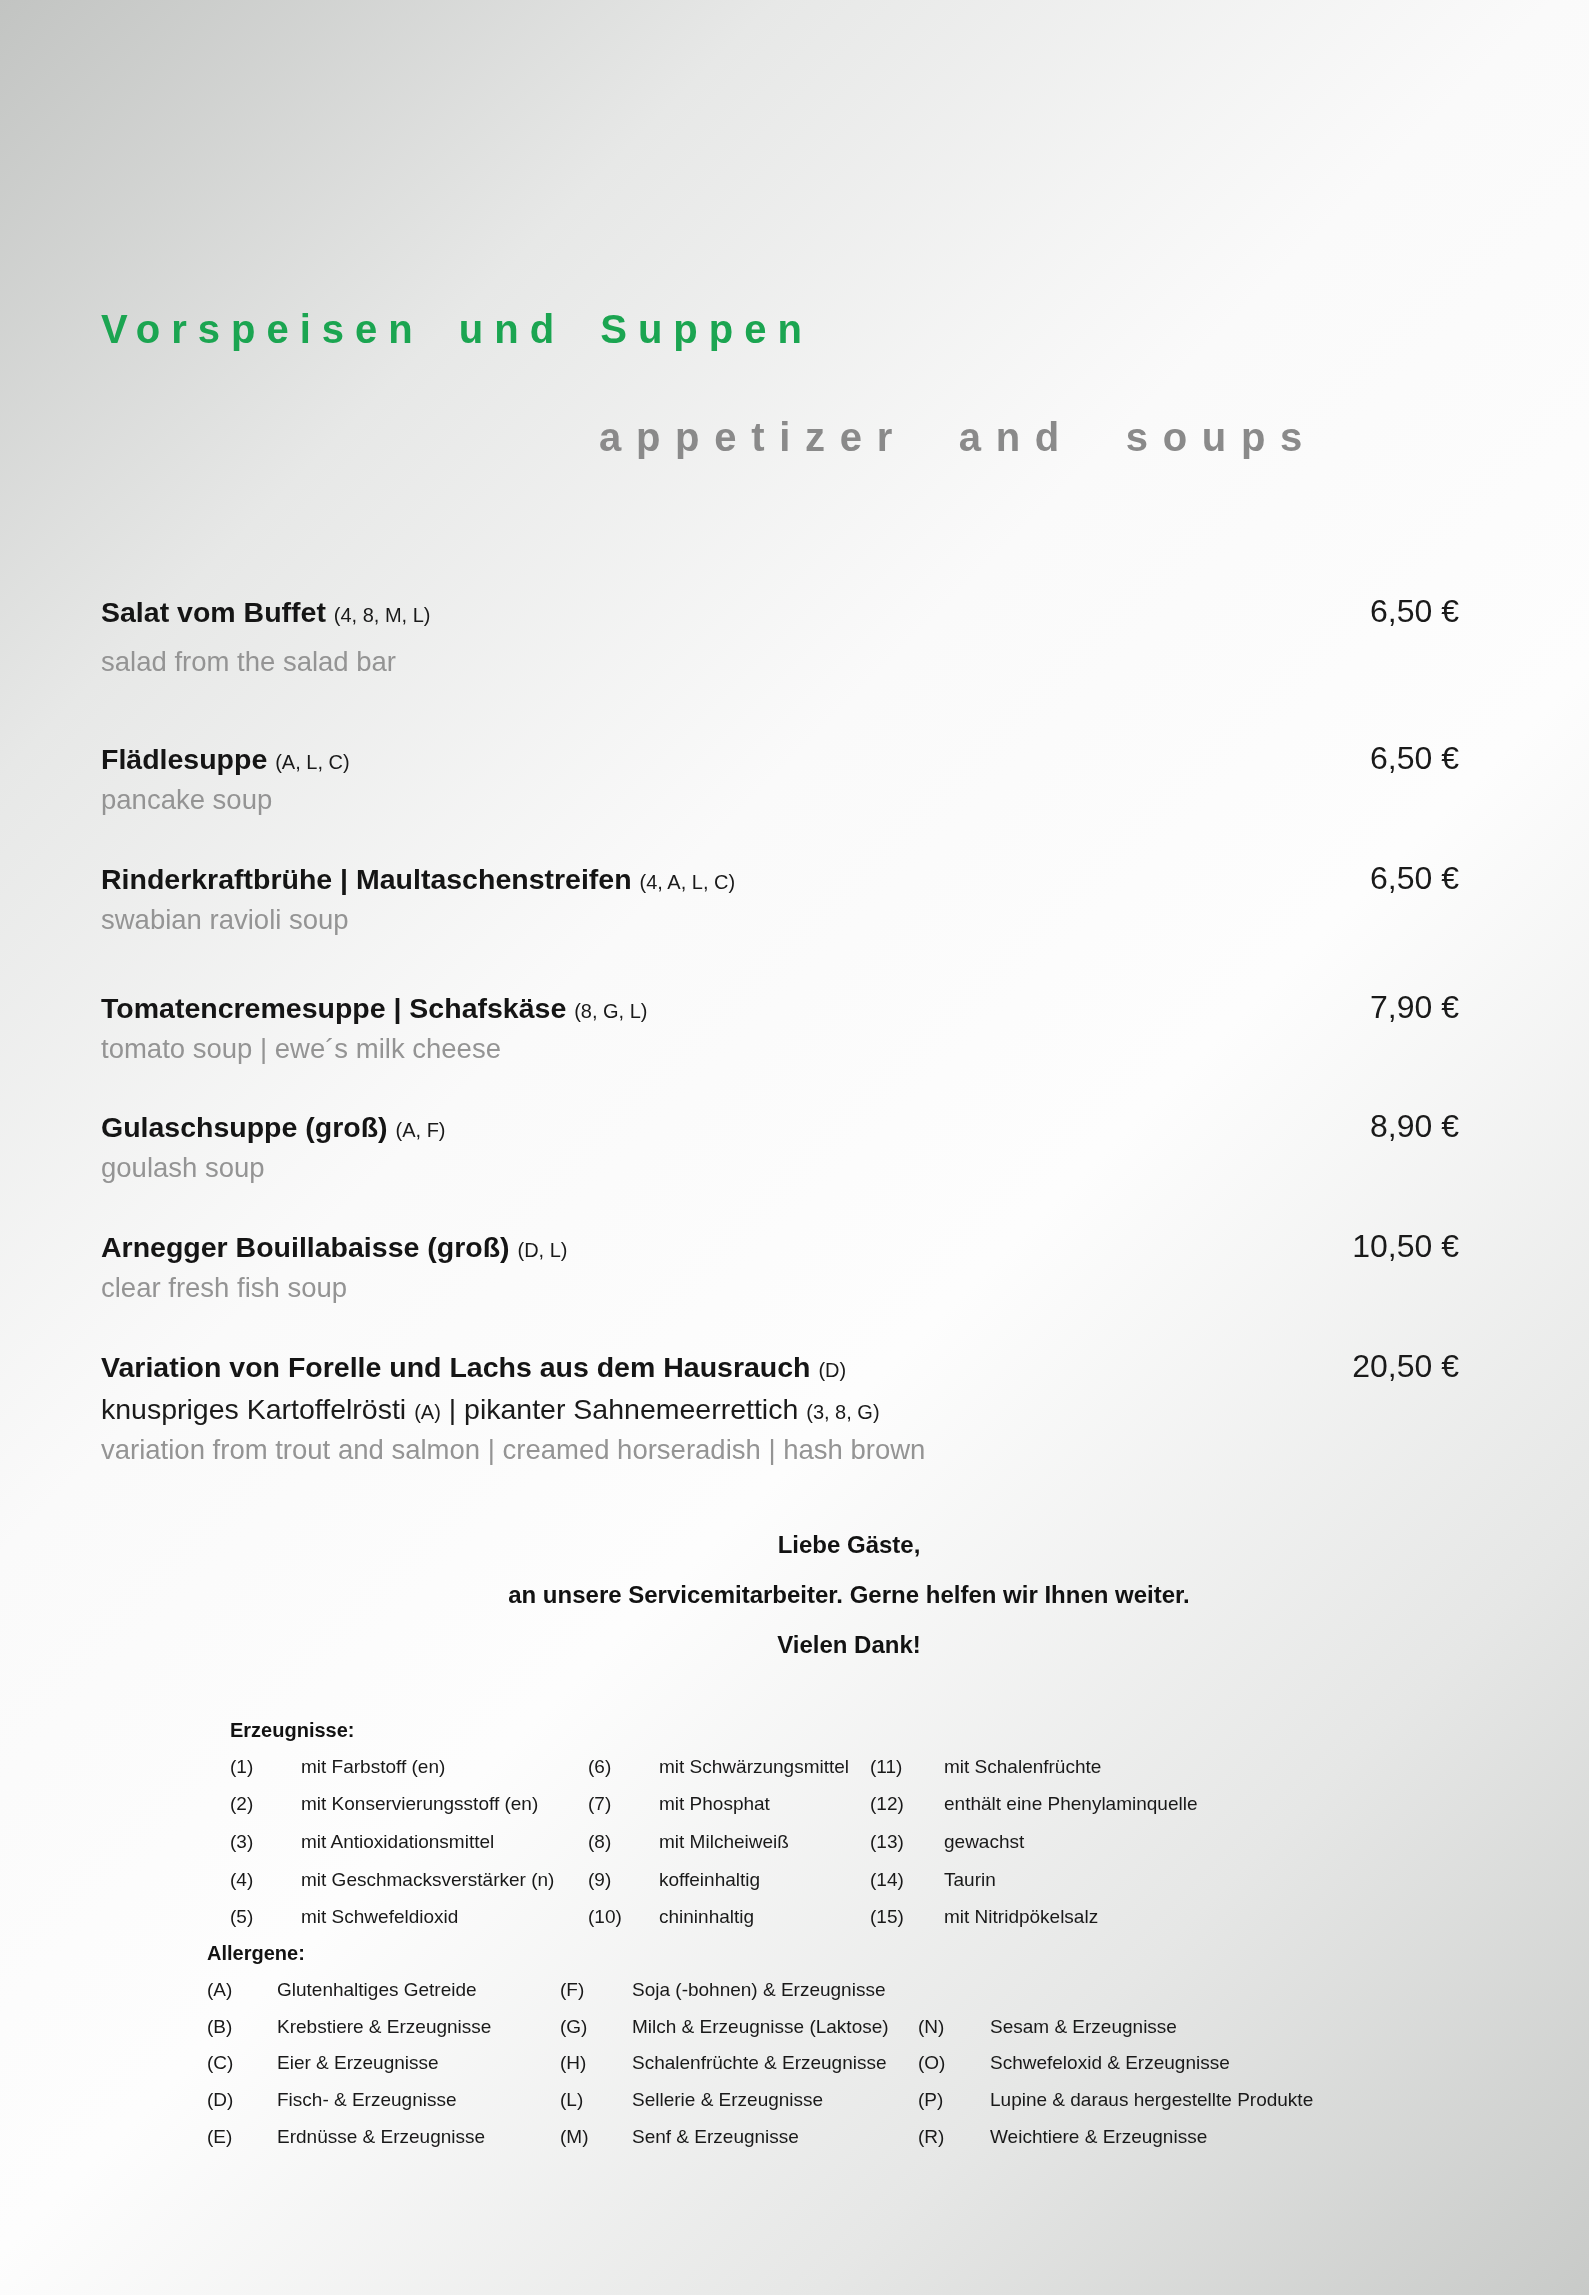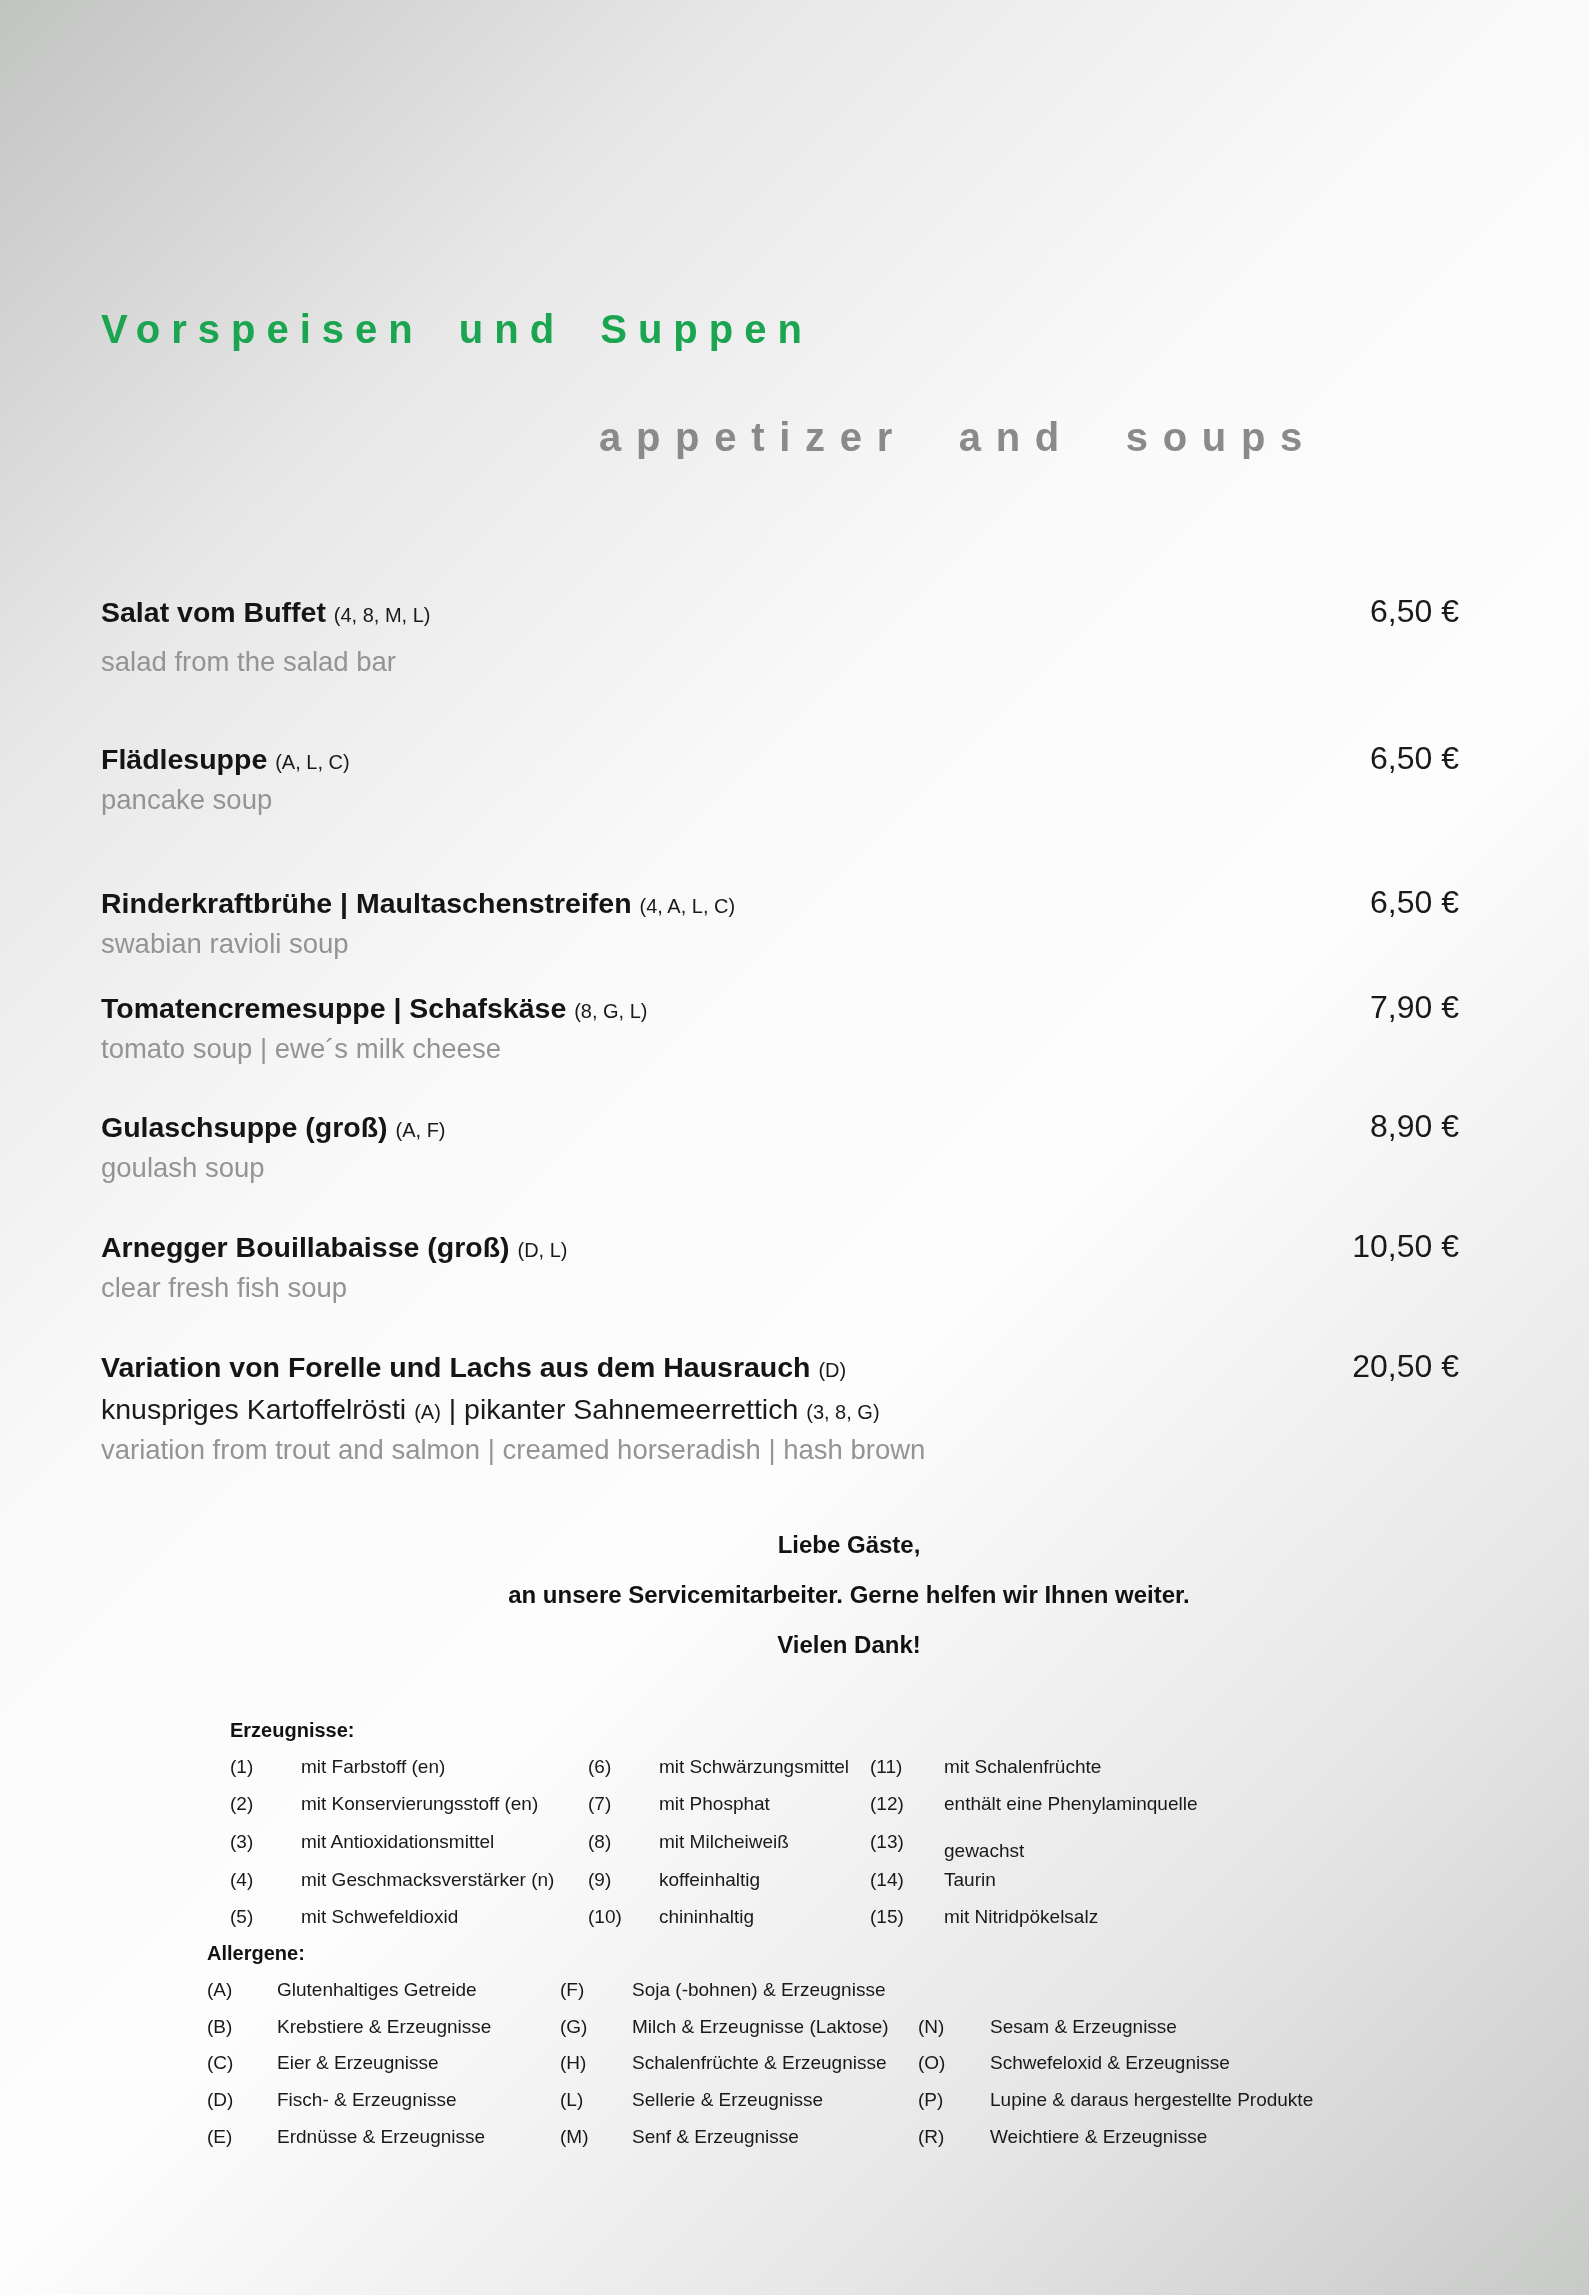--- a/index.html
+++ b/index.html
@@ -135,21 +135,21 @@
   </div>
 
   <div class="item" style="top: 740px;">
     <div class="row">
       <div class="name">Flädlesuppe <span class="codes">(A, L, C)</span></div>
       <div class="price">6,50 €</div>
     </div>
     <div class="trans">pancake soup</div>
   </div>
 
-  <div class="item" style="top: 860px; margin-top: 24px;">
+  <div class="item" style="top: 860px;">
     <div class="row">
       <div class="name">Rinderkraftbrühe | Maultaschenstreifen <span class="codes">(4, A, L, C)</span></div>
       <div class="price">6,50 €</div>
     </div>
     <div class="trans">swabian ravioli soup</div>
   </div>
 
   <div class="item" style="top: 989px;">
     <div class="row">
       <div class="name">Tomatencremesuppe | Schafskäse <span class="codes">(8, G, L)</span></div>
@@ -202,21 +202,21 @@
       <div class="kv" style="left: 301px; top: 1793px;">mit Konservierungsstoff (en)</div>
       <div class="kv" style="left: 588px; top: 1793px;">(7)</div>
       <div class="kv" style="left: 659px; top: 1793px;">mit Phosphat</div>
       <div class="kv" style="left: 870px; top: 1793px;">(12)</div>
       <div class="kv" style="left: 944px; top: 1793px;">enthält eine Phenylaminquelle</div>
       <div class="kv" style="left: 230px; top: 1831px;">(3)</div>
       <div class="kv" style="left: 301px; top: 1831px;">mit Antioxidationsmittel</div>
       <div class="kv" style="left: 588px; top: 1831px;">(8)</div>
       <div class="kv" style="left: 659px; top: 1831px;">mit Milcheiweiß</div>
       <div class="kv" style="left: 870px; top: 1831px;">(13)</div>
-      <div class="kv" style="left: 944px; top: 1831px; margin-top: 9px;">gewachst</div>
+      <div class="kv" style="left: 944px; top: 1831px;">gewachst</div>
       <div class="kv" style="left: 230px; top: 1869px;">(4)</div>
       <div class="kv" style="left: 301px; top: 1869px;">mit Geschmacksverstärker (n)</div>
       <div class="kv" style="left: 588px; top: 1869px;">(9)</div>
       <div class="kv" style="left: 659px; top: 1869px;">koffeinhaltig</div>
       <div class="kv" style="left: 870px; top: 1869px;">(14)</div>
       <div class="kv" style="left: 944px; top: 1869px;">Taurin</div>
       <div class="kv" style="left: 230px; top: 1906px;">(5)</div>
       <div class="kv" style="left: 301px; top: 1906px;">mit Schwefeldioxid</div>
       <div class="kv" style="left: 588px; top: 1906px;">(10)</div>
       <div class="kv" style="left: 659px; top: 1906px;">chininhaltig</div>

